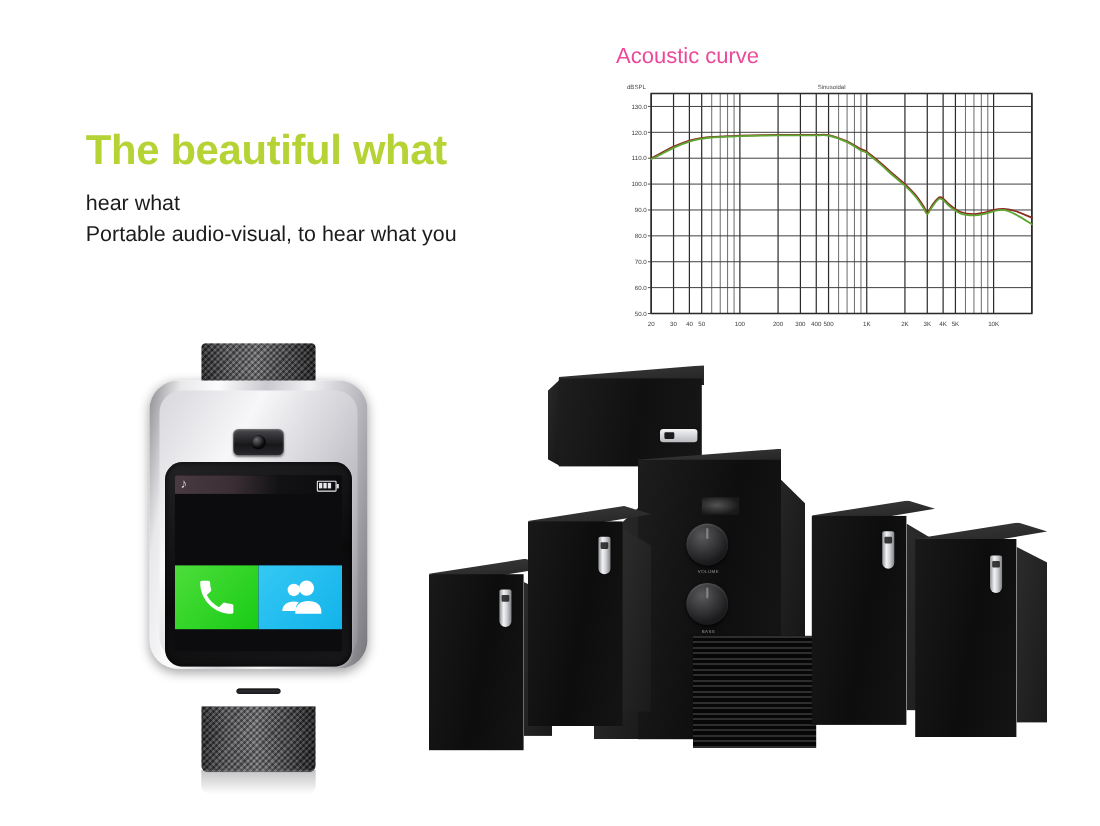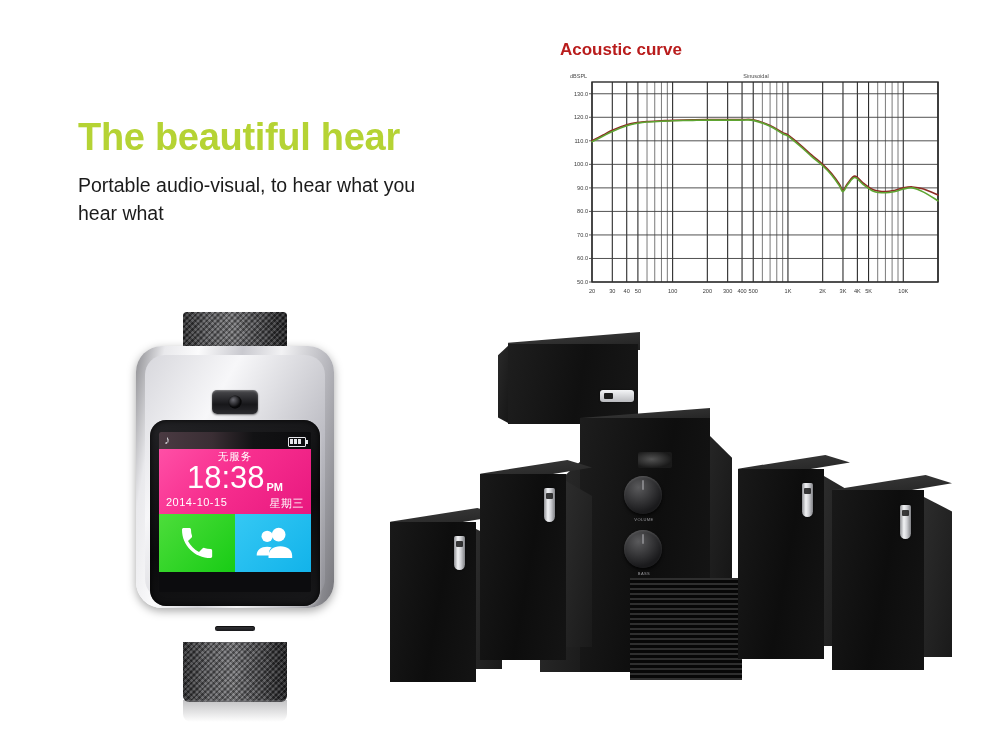--- a/index.html
+++ b/index.html
@@ -21,21 +21,21 @@
   }
   #subcopy{
     font-size:19.5px;color:#1b1b1b;line-height:1.42;margin:0;
     font-weight:400;
   }
   #subcopy .ln{display:block;}
 
   
   #chart-panel{position:absolute;left:556px;top:40px;width:400px;height:285px;}
   #chart-title{
-    font-size:17px;color:#b91c1c;font-weight:bold;margin:0 0 8px 4px;
+    font-size:20px;color:#ec4899;font-weight:normal;margin:0 0 8px 4px;
   }
   #chart-canvas-wrap{position:relative;width:392px;height:245px;}
   #chart-svg{display:block;}
 
   
   #watch{position:absolute;left:133px;top:312px;width:204px;height:402px;}
   .band{
     position:absolute;left:50%;transform:translateX(-50%);
     width:104px;
     background:
@@ -224,24 +224,24 @@
   #center-badge:before{
     content:"";position:absolute;left:4px;top:3px;width:9px;height:6px;background:#1c1c1c;border-radius:1px;
   }
 </style>
 </head>
 <body>
 
 <div id="stage">
 
   <div id="headline-block">
-    <h1 id="headline">The beautiful hear</h1>
+    <h1 id="headline">The beautiful what</h1>
     <p id="subcopy">
+      <span class="ln">hear what</span>
       <span class="ln">Portable audio-visual, to hear what you</span>
-      <span class="ln">hear what</span>
     </p>
   </div>
 
   <div id="chart-panel">
     <div id="chart-title">Acoustic curve</div>
     <div id="chart-canvas-wrap">
       <svg id="chart-svg" width="392" height="245" viewBox="0 0 392 245">
         <g id="gridlines">
             <line x1="36" y1="14" x2="36" y2="214" stroke="#2b2b2b" stroke-width="1.1"></line>
             <line x1="56.309191877755225" y1="14" x2="56.309191877755225" y2="214" stroke="#2b2b2b" stroke-width="1.1"></line>
@@ -347,30 +347,20 @@
 
           <div id="statusbar">
             <div id="note-icon">♪</div>
             <div id="battery-icon">
               <div class="batt-bar" style="left:1px"></div>
               <div class="batt-bar" style="left:5px"></div>
               <div class="batt-bar" style="left:9px"></div>
             </div>
           </div>
 
-          <div id="tile-clock">
-            <div id="noservice">无服务</div>
-            <div id="timerow">
-              <span id="time">18:38</span><span id="ampm">PM</span>
-            </div>
-            <div id="daterow">
-              <span>2014-10-15</span>
-              <span>星期三</span>
-            </div>
-          </div>
 
           <div id="tile-phone">
             <svg width="40" height="40" viewBox="0 0 24 24">
               <path d="M6.6 10.8c1.4 2.8 3.8 5.2 6.6 6.6l2.2-2.2c.3-.3.7-.4 1-.2 1.2.4 2.4.6 3.7.6.6 0 1 .4 1 1V20c0 .6-.4 1-1 1C10.6 21 3 13.4 3 4c0-.6.4-1 1-1h3.4c.6 0 1 .4 1 1 0 1.3.2 2.5.6 3.7.1.4 0 .8-.2 1l-2.2 2.1z" fill="#ffffff"></path>
             </svg>
           </div>
 
           <div id="tile-contacts">
             <svg width="40" height="40" viewBox="0 0 24 24">
               <circle cx="8.5" cy="8" r="3.4" fill="#ffffff"></circle>

